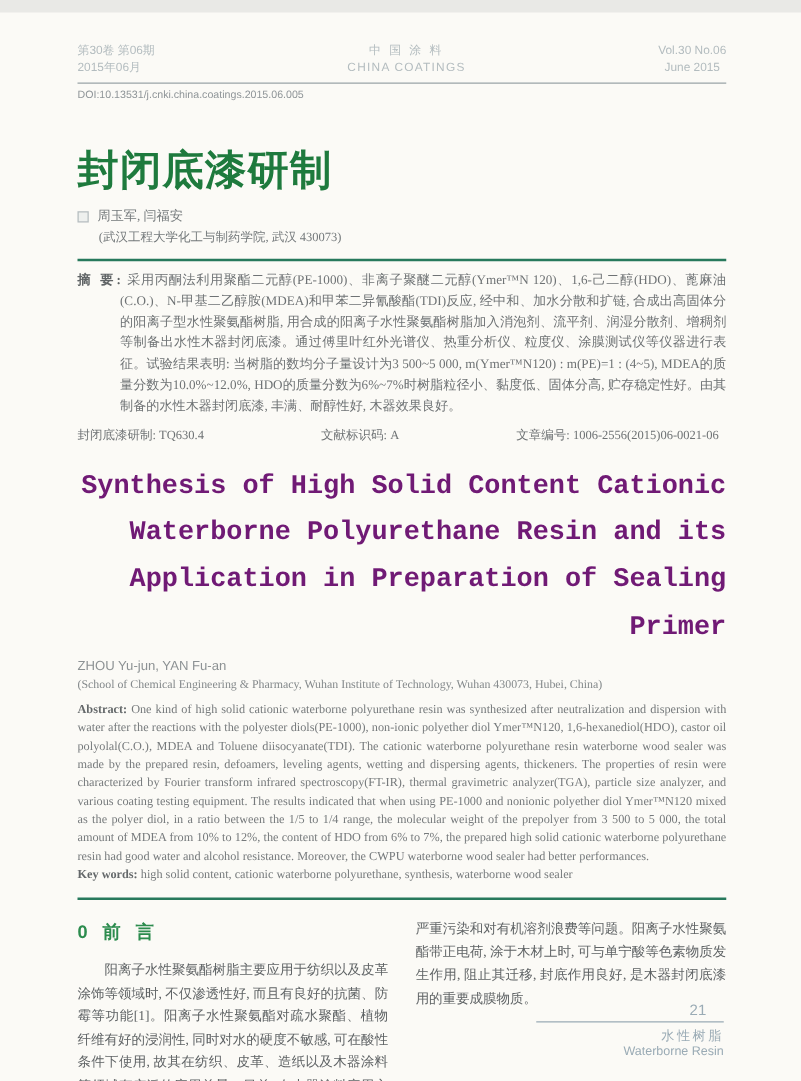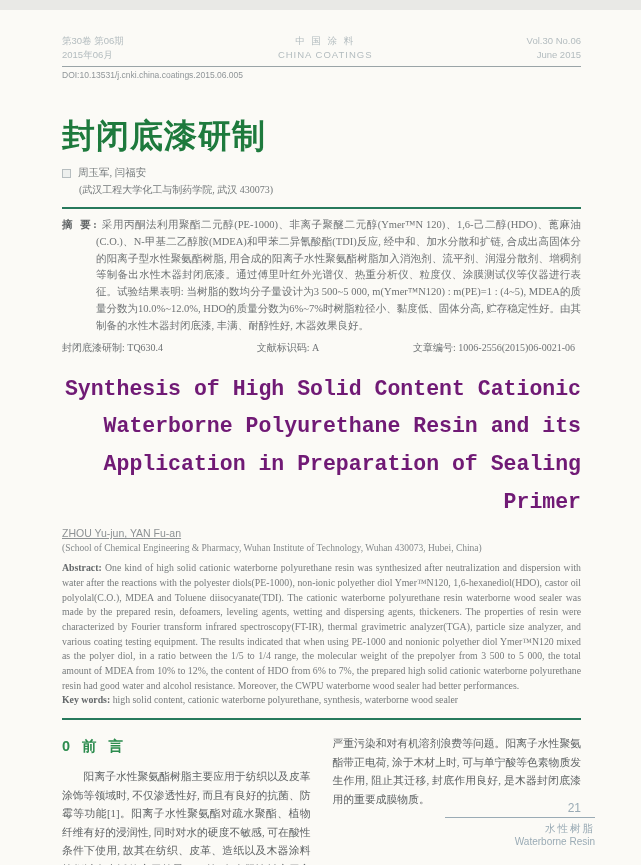--- a/index.html
+++ b/index.html
@@ -22,21 +22,21 @@
     justify-content: space-between;
     align-items: flex-start;
     color: #b3bcbf;
     font-size: 9.5px;
     line-height: 1.45;
     font-family: "Liberation Sans", sans-serif;
   }
   .jheader .left { text-align: left; }
   .jheader .center { text-align: center; letter-spacing: 2px; }
   .jheader .center .en { letter-spacing: 1px; }
-  .jheader .right { text-align: right; }
+  .jheader .right { text-align: center; }
   .header-rule { border: none; border-top: 1.5px solid #9aa4a7; margin: 4px 0 3px 0; }
   .doi { font-size: 8.5px; color: #8f9598; font-family: "Liberation Sans", sans-serif; }
 
   
   .title-cn {
     margin-top: 34px;
     color: #1e7a3d;
     font-family: "Liberation Sans", "DejaVu Sans", sans-serif;
     font-weight: bold;
     font-size: 33px;
@@ -92,21 +92,20 @@
     font-weight: bold;
     font-size: 21.5px;
     line-height: 1.75;
     text-align: right;
   }
   .authors-en {
     margin-top: 6px;
     font-size: 10.5px;
     color: #8d9294;
     font-family: "Liberation Sans", sans-serif;
-    text-decoration: underline;
   }
   .affil-en {
     margin-top: 4px;
     font-size: 9.5px;
     color: #84898b;
   }
 
   
   .abstract-en {
     margin-top: 8px;
@@ -133,21 +132,21 @@
     font-weight: bold;
     font-size: 14.5px;
     letter-spacing: 4px;
     margin-bottom: 8px;
   }
   .col p.indent { text-indent: 2em; }
 
   
   .pfooter {
     position: absolute;
-    right: 46px;
+    right: 62px;
     bottom: 28px;
     width: 150px;
     text-align: right;
     color: #9aabb5;
     font-family: "Liberation Sans", sans-serif;
   }
   .pfooter .pageno {
     font-size: 12px;
     padding-bottom: 2px;
     border-bottom: 1px solid #9aabb5;

